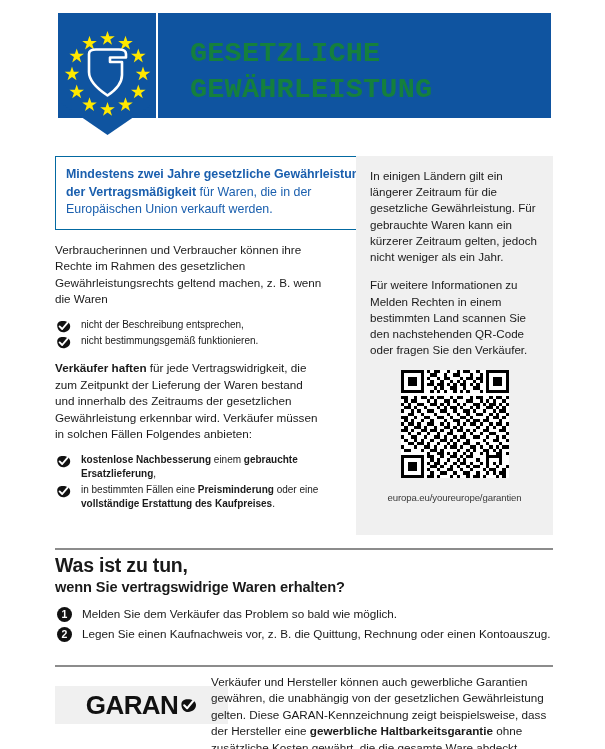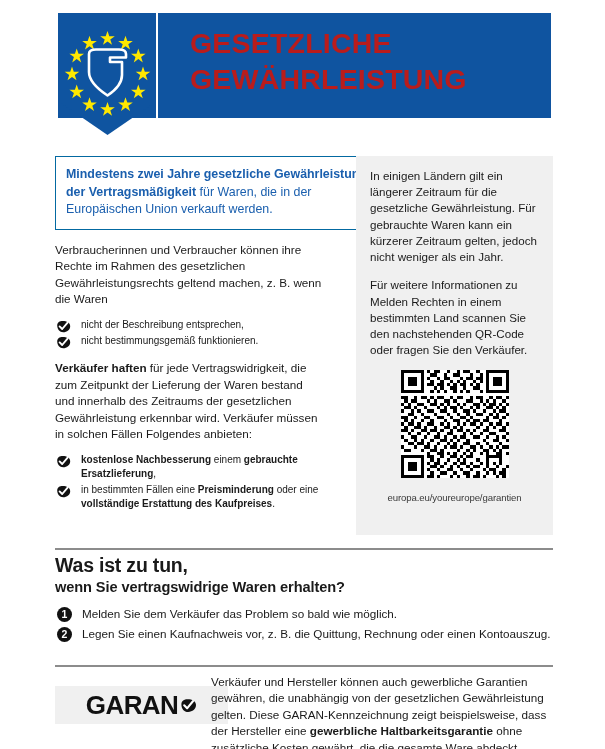--- a/index.html
+++ b/index.html
@@ -24,27 +24,28 @@
     height: 136px;
   }
   .header-bar {
     position: absolute;
     left: 58px; top: 13px;
     width: 493px; height: 105px;
     background: #0F54A0;
   }
   .header-title {
     position: absolute;
-    left: 190px; top: 26px;
+    left: 190px; top: 36px;
     width: 360px;
-    color: #b91c1c;
+    color: #15803d;
     font-size: 28.5px;
     font-weight: bold;
     line-height: 1.26;
     letter-spacing: 0.2px;
+    font-family: Liberation Mono, monospace;
   }
   .header-title .ln { display: block; white-space: nowrap; }
 
   
   .logo {
     position: absolute;
     left: 58px; top: 13px;
     width: 99px; height: 122px;
   }
   .logo svg { display: block; }

